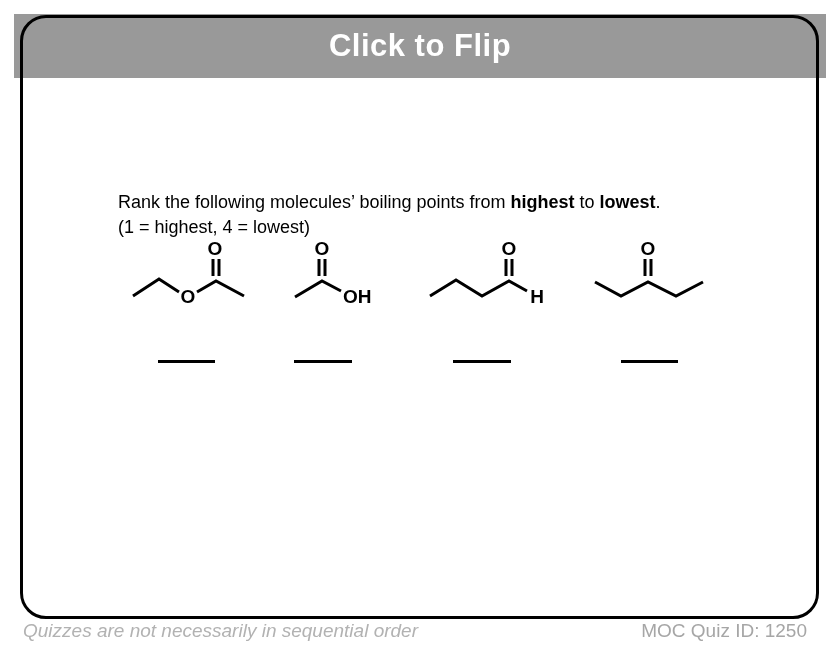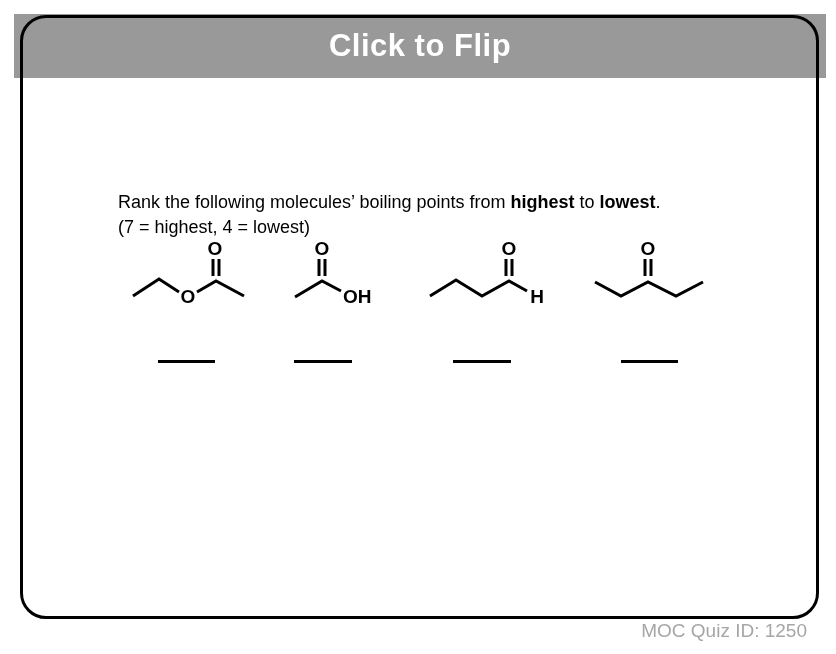--- a/index.html
+++ b/index.html
@@ -61,21 +61,21 @@
   <div class="card-bg"></div>
 
   <div class="band">
     <span class="title">Click to Flip</span>
   </div>
 
   <div class="card-border"></div>
 
   <div class="question">
     <div class="qline"><span>Rank the following molecules’ boiling points from </span><b>highest</b><span> to </span><b>lowest</b><span>.</span></div>
-    <div class="qline">(7 = highest, 4 = lowest)</div>
+    <div class="qline">(1 = highest, 4 = lowest)</div>
   </div>
 
   <svg class="mol" viewBox="0 0 120 72" style="left:129px; width:120px;">
     <path d="M4,60 L30,43 L50,56"></path>
     <path d="M68,56 L87,45 L115,60"></path>
     <line x1="84" y1="40" x2="84" y2="23"></line>
     <line x1="90" y1="40" x2="90" y2="23"></line>
     <text x="86" y="19" text-anchor="middle">O</text>
     <text x="59" y="67" text-anchor="middle">O</text>
   </svg>
@@ -101,15 +101,16 @@
     <line x1="53" y1="40" x2="53" y2="23"></line>
     <line x1="59" y1="40" x2="59" y2="23"></line>
     <text x="56" y="19" text-anchor="middle">O</text>
   </svg>
 
   <div class="blank" style="left:158px; width:57px;"></div>
   <div class="blank" style="left:294px; width:58px;"></div>
   <div class="blank" style="left:453px; width:58px;"></div>
   <div class="blank" style="left:621px; width:57px;"></div>
 
+  <div class="footer-note">Quizzes are not necessarily in sequential order</div>
   <div class="footer-id">MOC Quiz ID: 1250</div>
 
 </div>
 
 </body></html>

